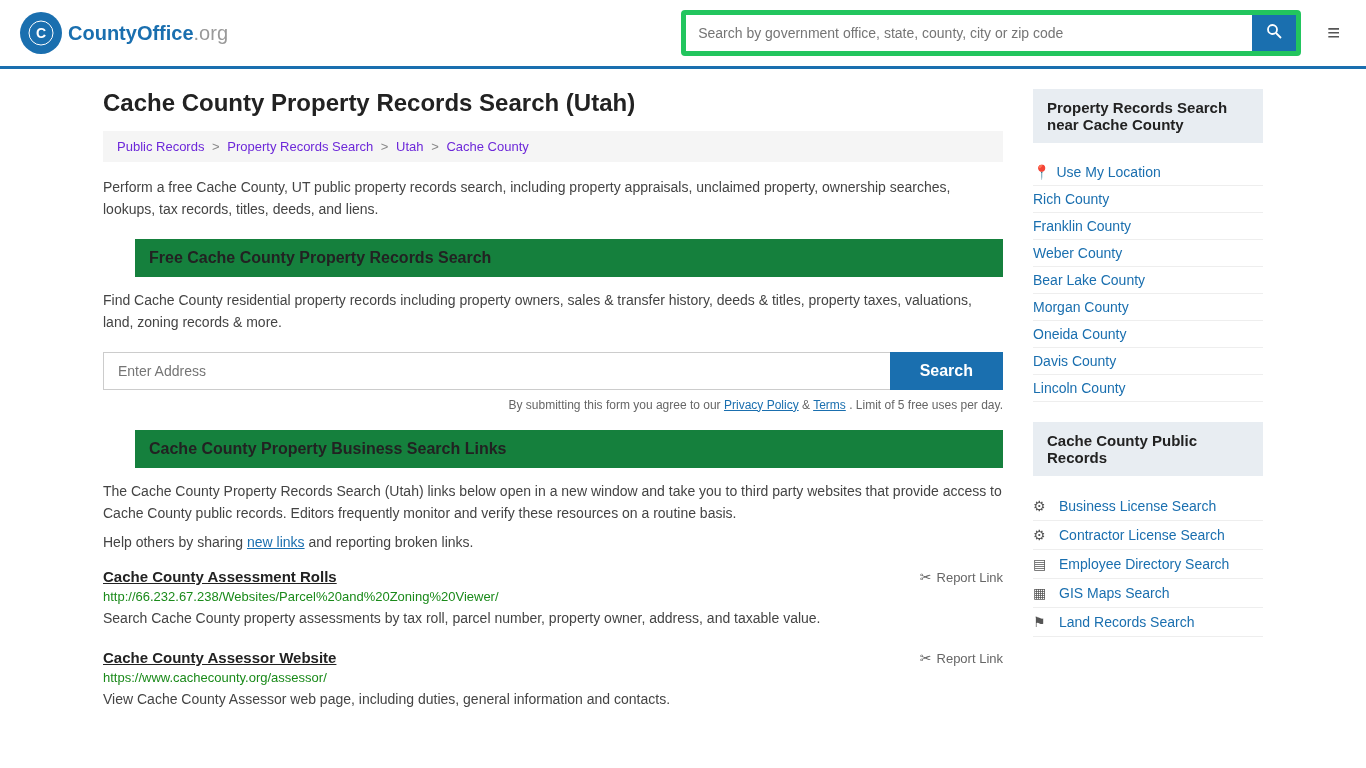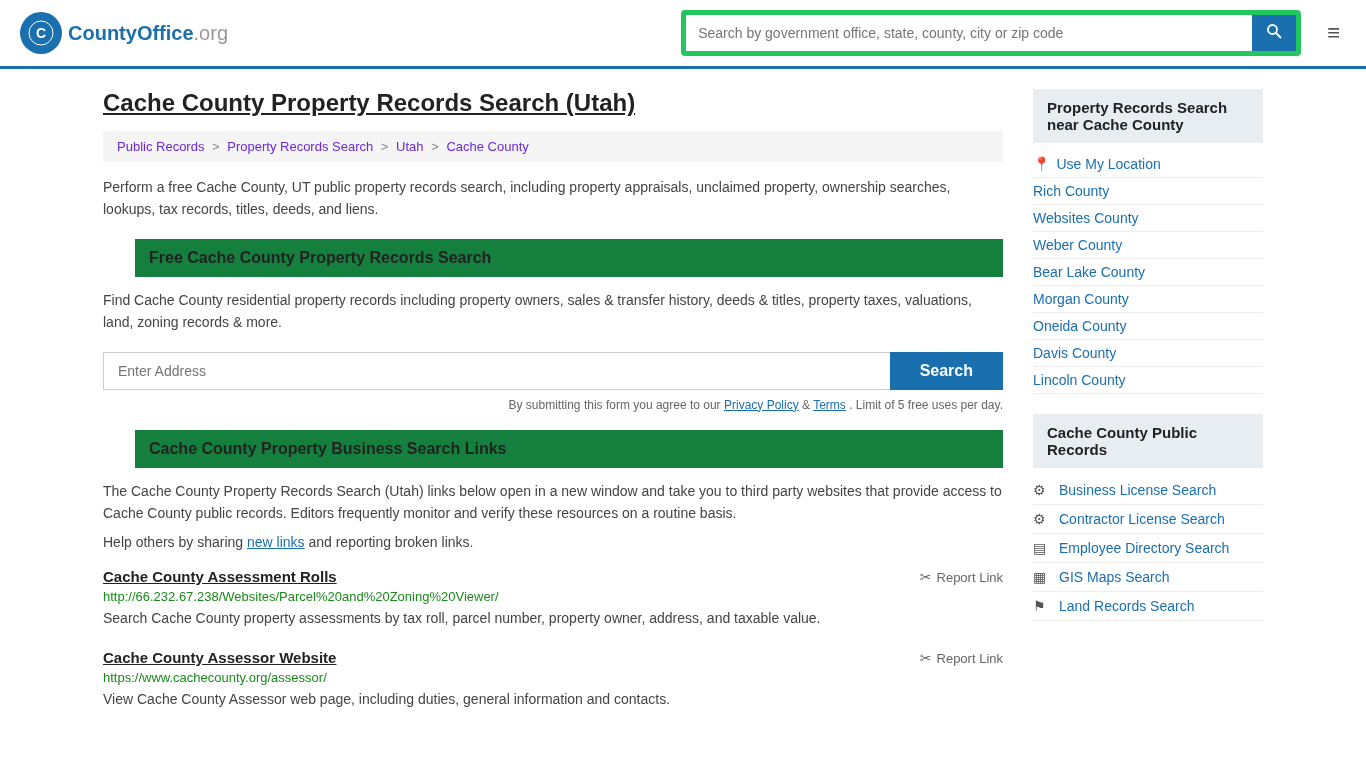--- a/index.html
+++ b/index.html
@@ -89,21 +89,20 @@
       width: 230px;
       flex-shrink: 0;
     }
 
     
     .page-title {
       font-size: 24px;
       font-weight: bold;
       color: #222;
       margin-bottom: 14px;
-      text-decoration: underline;
     }
 
     
     .breadcrumb {
       background: #f5f5f5;
       padding: 8px 14px;
       font-size: 13px;
       color: #555;
       margin-bottom: 14px;
     }
@@ -229,21 +228,21 @@
       line-height: 1.5;
     }
 
     
     .sidebar-section-header {
       background: #e8edf2;
       padding: 10px 14px;
       font-size: 15px;
       font-weight: bold;
       color: #222;
-      margin-bottom: 8px;
+      margin-bottom: 16px;
     }
     .sidebar-list {
       list-style: none;
       margin-bottom: 20px;
     }
     .sidebar-list li {
       padding: 5px 0;
       border-bottom: 1px solid #eee;
     }
     .sidebar-list li a {
@@ -392,21 +391,21 @@
     <div class="sidebar-section-header">Property Records Search near Cache County</div>
     <ul class="sidebar-list">
       <li class="use-location">
         <span class="pin-icon">📍</span>
         <a href="#">Use My Location</a>
       </li>
       <li>
         <a href="#">Rich County</a>
       </li>
       <li>
-        <a href="#">Websites County</a>
+        <a href="#">Franklin County</a>
       </li>
       <li>
         <a href="#">Weber County</a>
       </li>
       <li>
         <a href="#">Bear Lake County</a>
       </li>
       <li>
         <a href="#">Morgan County</a>
       </li>

